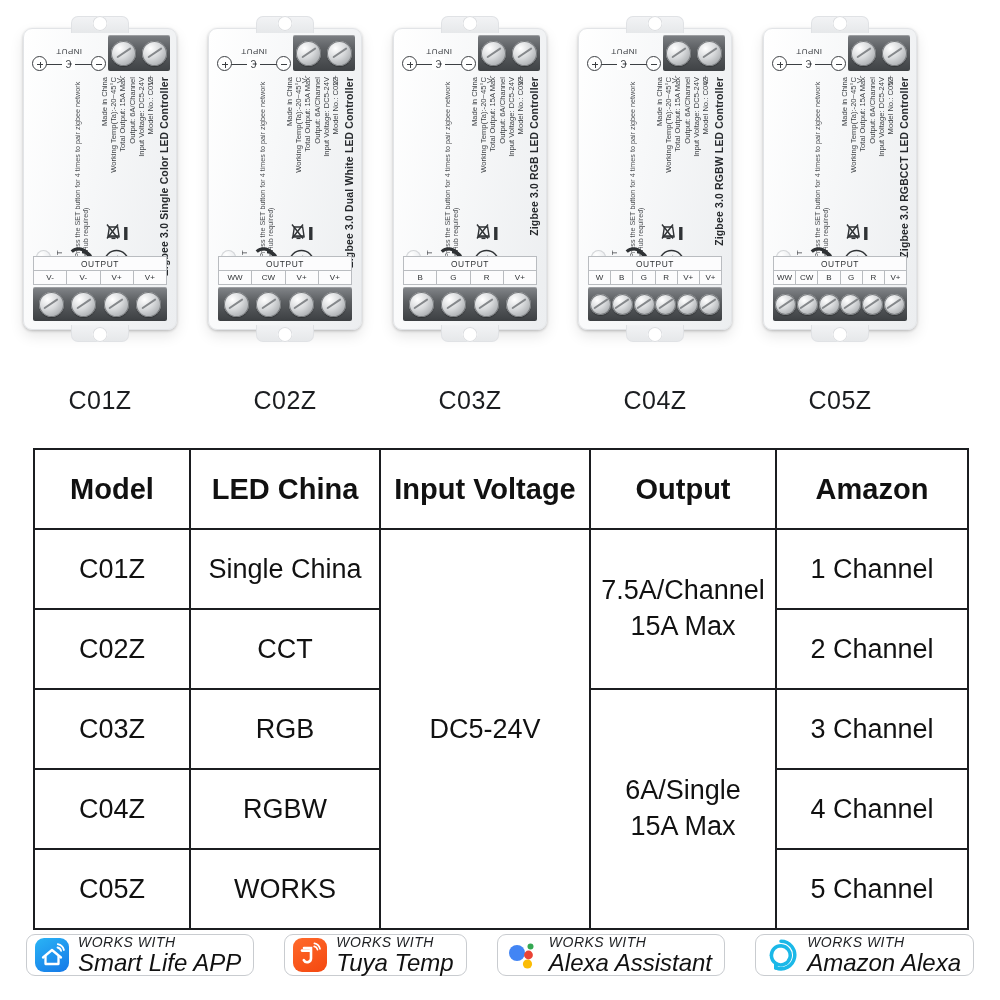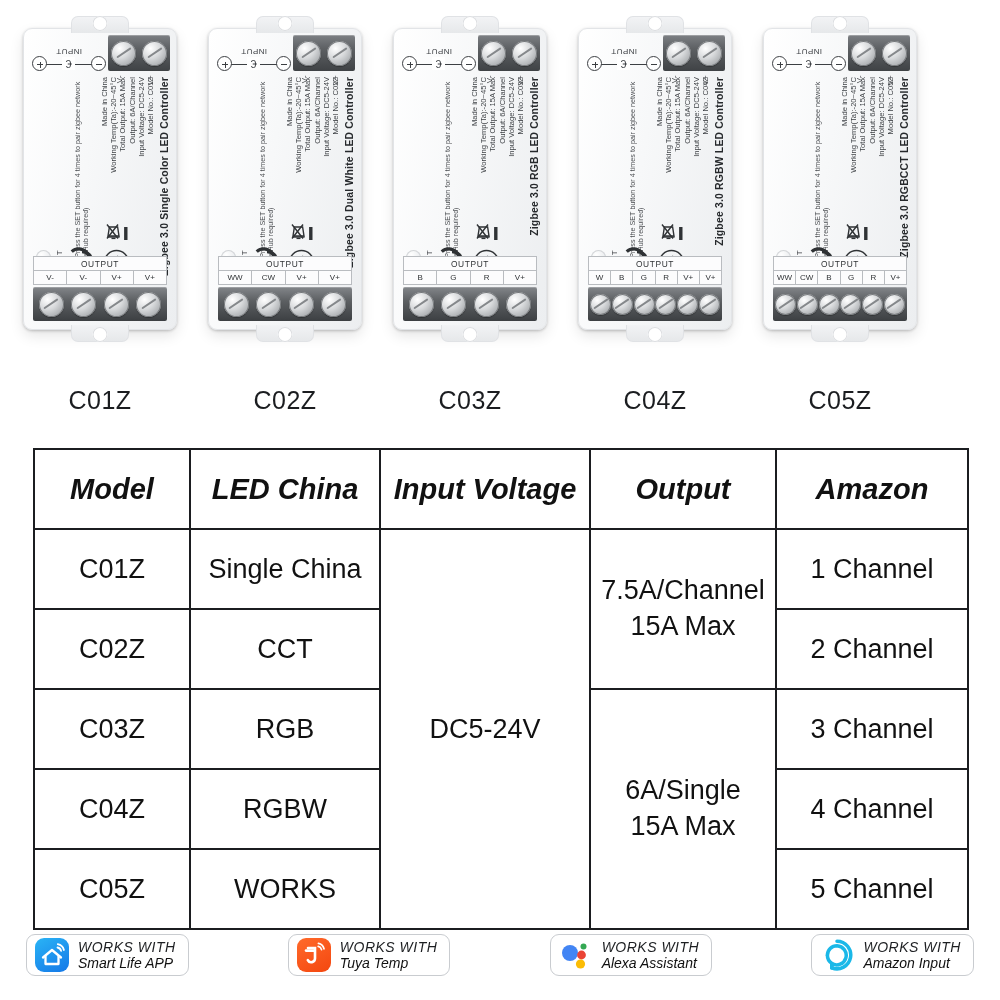--- a/index.html
+++ b/index.html
@@ -303,21 +303,20 @@
     border: 2px solid #1b1d20;
     text-align: center;
     vertical-align: middle;
     color: #111;
     font-weight: normal;
   }
   .spec-table th {
     font-weight: bold;
     font-size: 29px;
     height: 76px;
-    font-style: italic;
   }
   .spec-table td {
     font-size: 27px;
     height: 76px;
   }
   .col-model   { width: 156px; }
   .col-ledtype { width: 190px; }
   .col-voltage { width: 210px; }
   .col-output  { width: 186px; }
   .col-channel { width: 192px; }
@@ -352,21 +351,21 @@
   }
   .badge-text { line-height: 1.05; }
   .badge-works {
     font-size: 14px;
     font-style: italic;
     font-weight: normal;
     letter-spacing: .5px;
     color: #1d1f22;
   }
   .badge-name {
-    font-size: 14px;
+    font-size: 24px;
     font-style: italic;
     color: #111;
     white-space: nowrap;
     margin-top: 1px;
   }
   .ic-smartlife {
     background: linear-gradient(150deg,#2ab4f5,#1478e8);
     border-radius: 9px;
   }
   .ic-tuya {
@@ -895,16 +894,16 @@
     </div>
     </div>
     <div class="badge">
       <div class="badge-icon">
     <svg viewBox="0 0 34 34" width="34" height="34">
       <path d="M17 3.2 a13.8 13.8 0 1 1-5.2 26.6 l0-4.2 a9.6 9.6 0 1 0 5.2-17.9 a9.6 9.6 0 0 0-9.6 9.6" fill="none" stroke="#1ab8e8" stroke-width="3.5" stroke-linecap="round"></path>
       <path d="M7.4 17.3 a9.6 9.6 0 0 0 4.4 8.1 l0 4.6" fill="none" stroke="#1ab8e8" stroke-width="3.5" stroke-linecap="round"></path>
     </svg></div>
     <div class="badge-text">
       <div class="badge-works">WORKS WITH</div>
-      <div class="badge-name">Amazon Input</div>
+      <div class="badge-name">Amazon Alexa</div>
     </div>
     </div>
   </div>
 
 </body></html>

